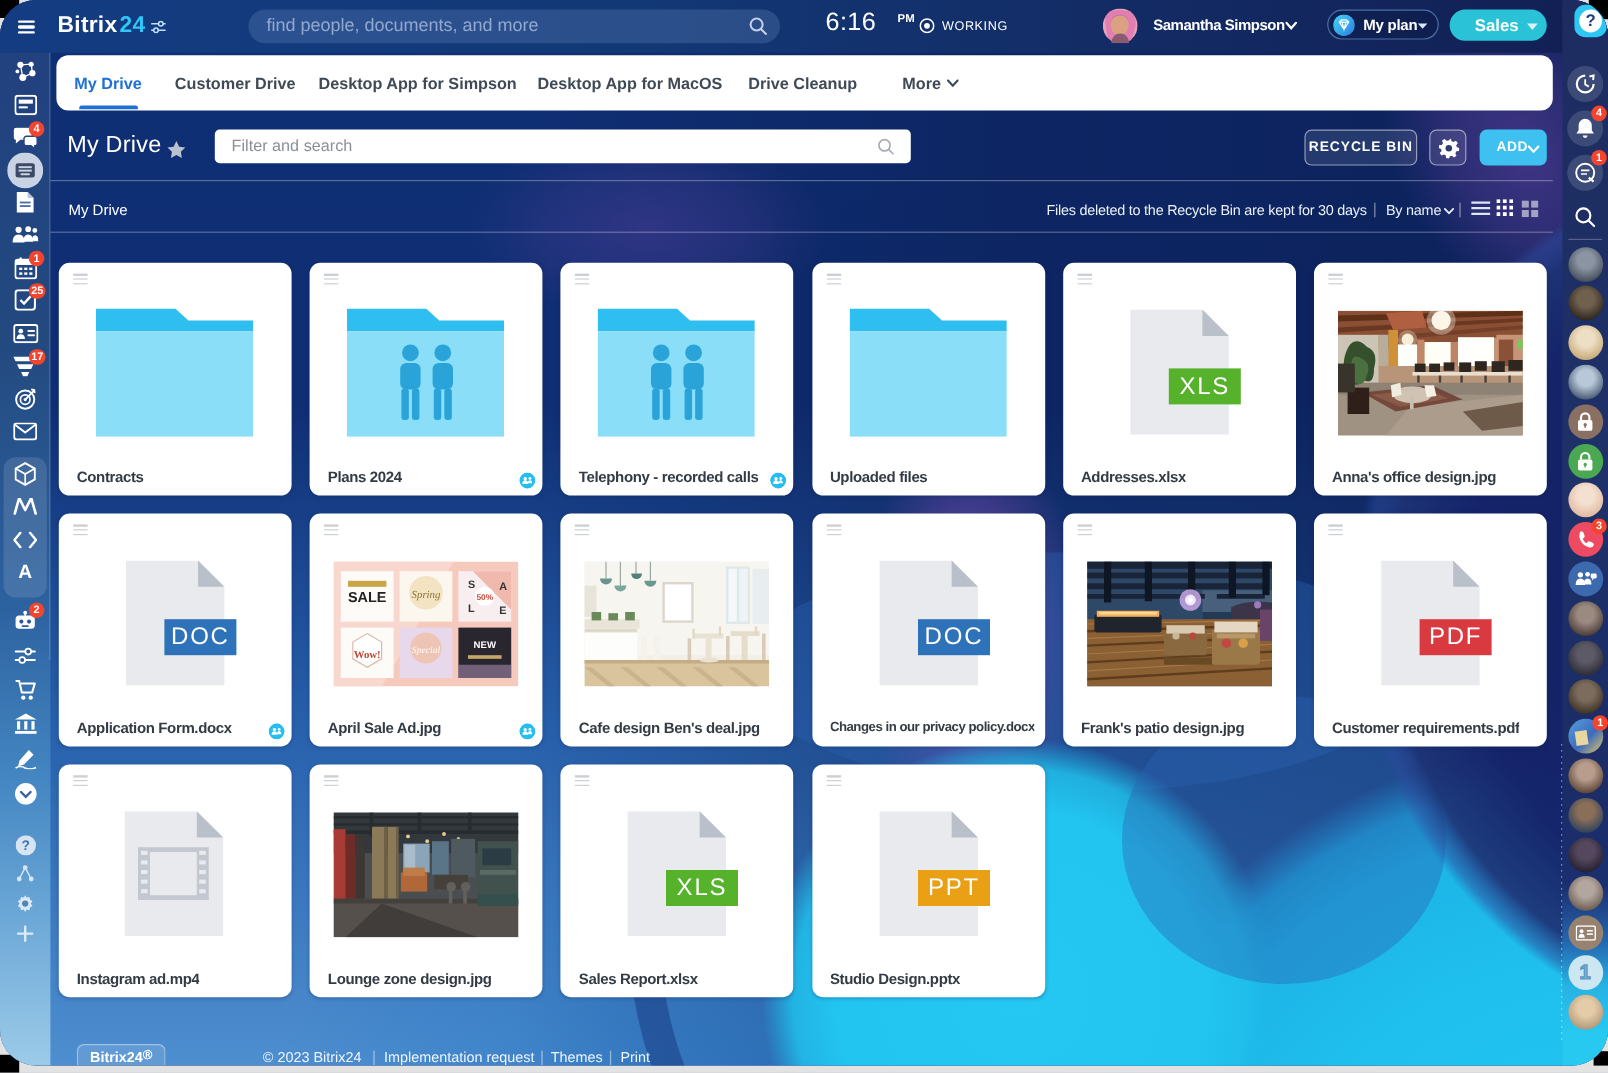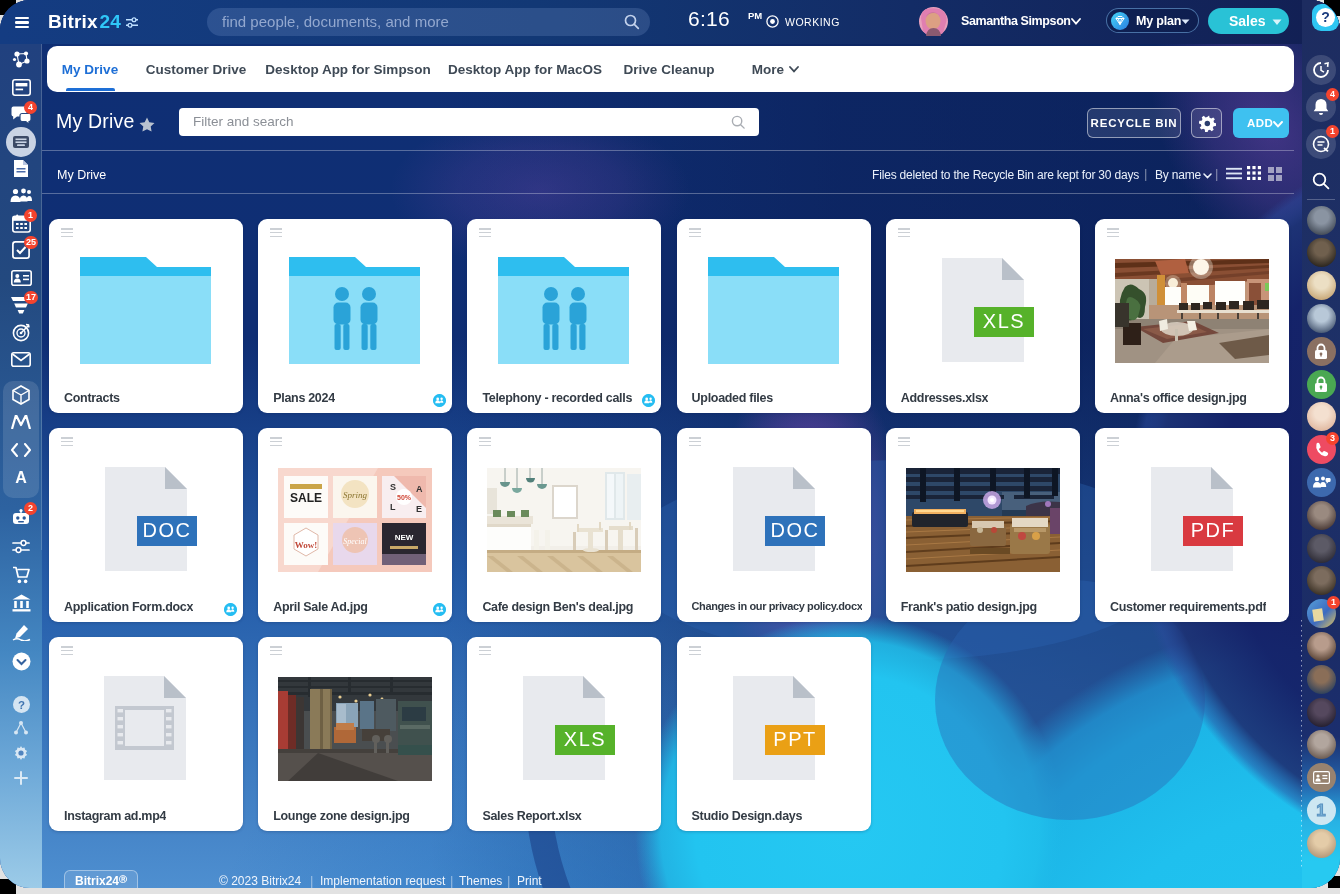--- a/index.html
+++ b/index.html
@@ -983,21 +983,21 @@
           <span></span>
           <span></span>
           <span></span>
         </div>
         <svg width="120" height="105" viewBox="0 0 120 105" style="position:absolute;left:46px;top:39px">
 <path d="M10,0 H70 L92,22 V104 H10 Z" fill="#e8eaee"></path>
 <path d="M70,0 L92,22 H70 Z" fill="#b9c0c9"></path>
 <rect x="42" y="49" width="60" height="30" fill="#eaa015"></rect>
 <text x="72" y="70" font-size="20" font-weight="400" fill="#fff" text-anchor="middle" font-family="Liberation Sans" letter-spacing="1.5">PPT</text>
 </svg>
-        <div class="ctitle">Studio Design.days</div>
+        <div class="ctitle">Studio Design.pptx</div>
       </div>
     </div>
     <div class="footchip" style="left:64px;top:870px;width:74px;font-size:12px;font-weight:700;line-height:18px">Bitrix24<span style="font-size:8px;vertical-align:3px">Ⓡ</span></div>
 <div class="footchip" style="left:148px;top:902px;width:53px;font-size:12.5px;line-height:18px">English <span style="font-size:8px">▾</span></div>
 <div class="fttxt" style="left:219px">© 2023 Bitrix24</div>
 <div class="ftsep" style="left:310px;top:873px">|</div>
 <div class="fttxt" style="left:320px">Implementation request</div>
 <div class="ftsep" style="left:450px;top:873px">|</div>
 <div class="fttxt" style="left:459px">Themes</div>
 <div class="ftsep" style="left:507px;top:873px">|</div>

